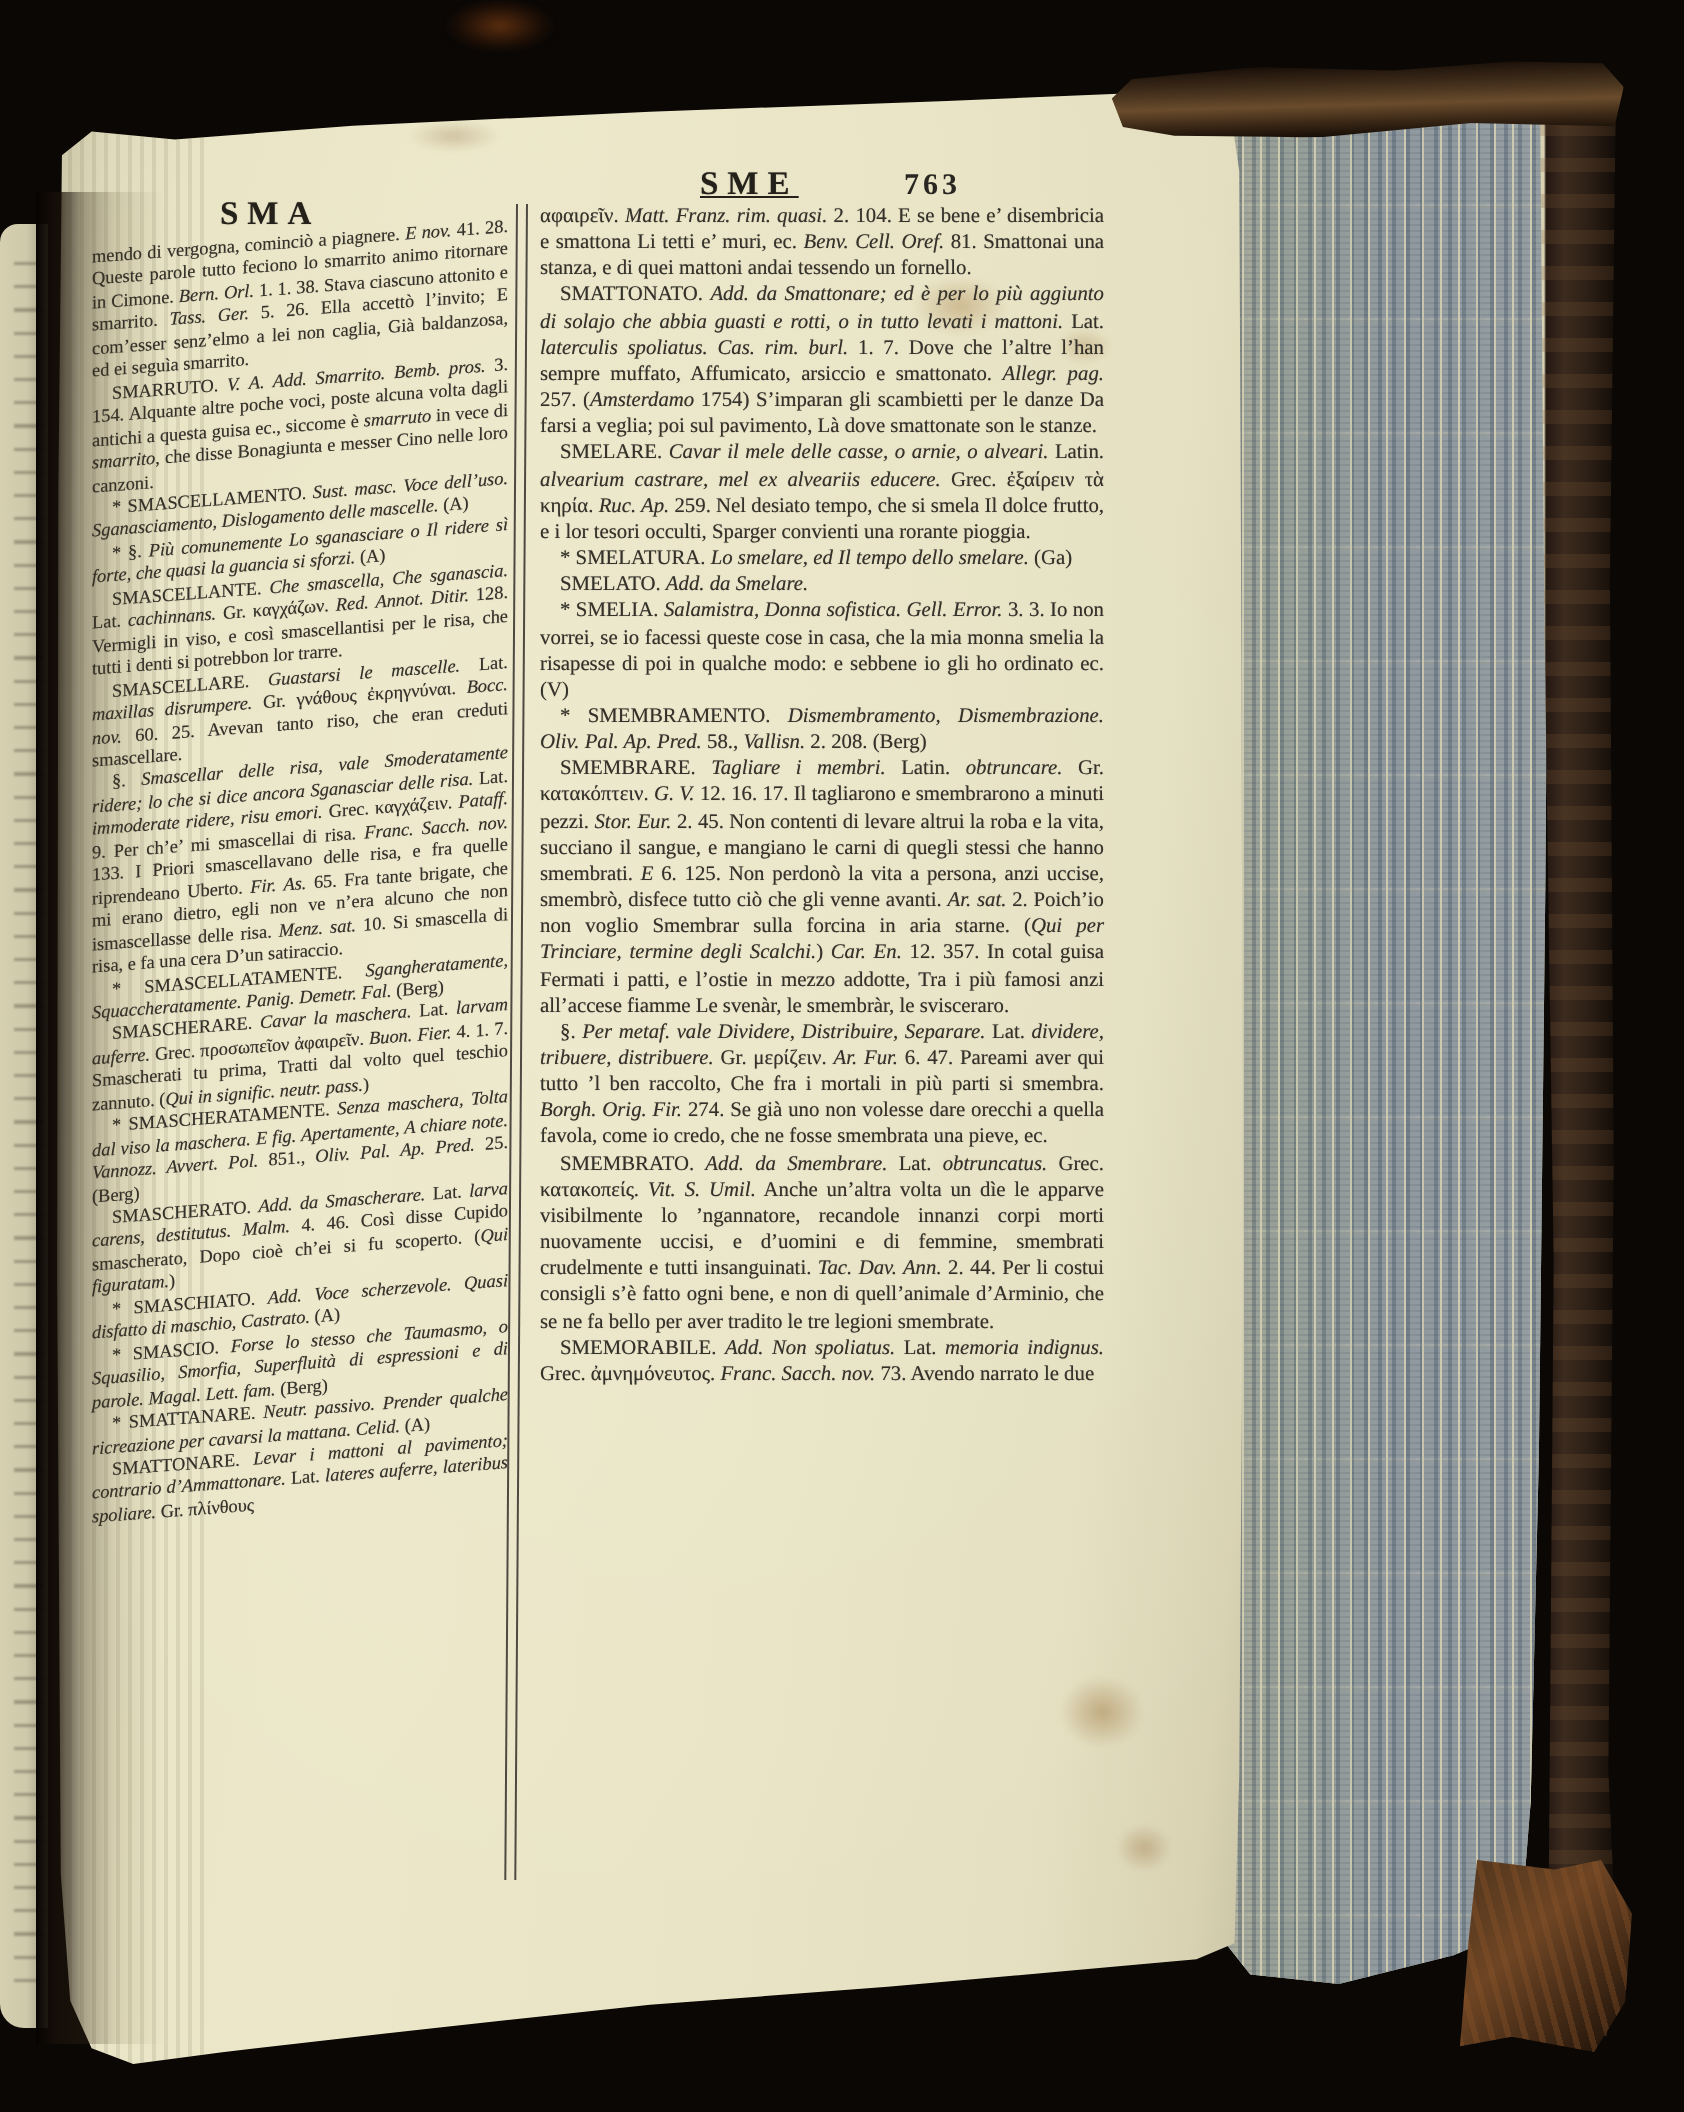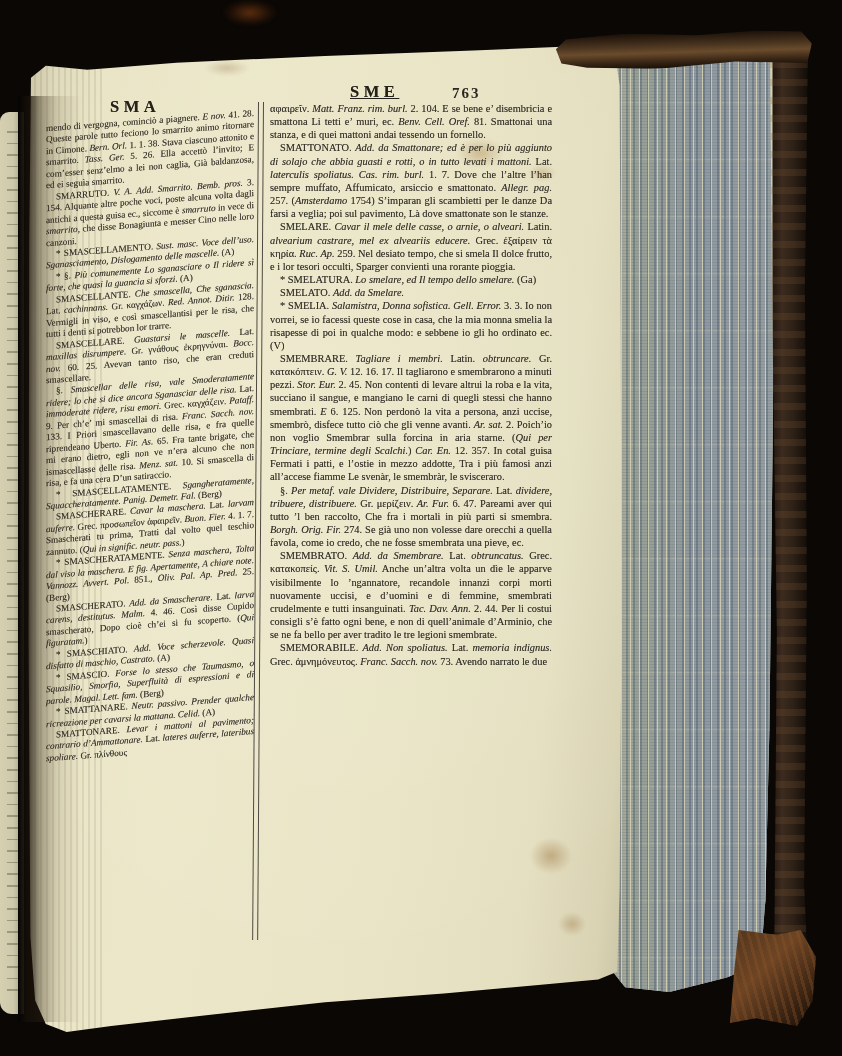--- a/index.html
+++ b/index.html
@@ -144,26 +144,27 @@
       <p>SMASCHERARE. <i>Cavar la maschera.</i> Lat. <i>larvam auferre.</i> Grec. προσωπεῖον ἀφαιρεῖν. <i>Buon. Fier.</i> 4. 1. 7. Smascherati tu prima, Tratti dal volto quel teschio zannuto. (<i>Qui in signific. neutr. pass.</i>)</p>
       <p>* SMASCHERATAMENTE. <i>Senza maschera, Tolta dal viso la maschera. E fig. Apertamente, A chiare note. Vannozz. Avvert. Pol.</i> 851., <i>Oliv. Pal. Ap. Pred.</i> 25. (Berg)</p>
       <p>SMASCHERATO. <i>Add. da Smascherare.</i> Lat. <i>larva carens, destitutus. Malm.</i> 4. 46. Così disse Cupido smascherato, Dopo cioè ch’ei si fu scoperto. (<i>Qui figuratam.</i>)</p>
       <p>* SMASCHIATO. <i>Add. Voce scherzevole. Quasi disfatto di maschio, Castrato.</i> (A)</p>
       <p>* SMASCIO. <i>Forse lo stesso che Taumasmo, o Squasilio, Smorfia, Superfluità di espressioni e di parole. Magal. Lett. fam.</i> (Berg)</p>
       <p>* SMATTANARE. <i>Neutr. passivo. Prender qualche ricreazione per cavarsi la mattana. Celid.</i> (A)</p>
       <p>SMATTONARE. <i>Levar i mattoni al pavimento; contrario d’Ammattonare.</i> Lat. <i>lateres auferre, lateribus spoliare.</i> Gr. πλίνθους</p>
     </div>
 
   <div class="col col-right">
-      <p class="flush">αφαιρεῖν. <i>Matt. Franz. rim. burl.</i> 2. 104. E se bene e’ disembricia e smattona Li tetti e’ muri, ec. <i>Benv. Cell. Oref.</i> 81. Smattonai una stanza, e di quei mattoni andai tessendo un fornello.</p>
+      <p class="flush">αφαιρεῖν. <i>Matt. Franz. rim. quasi.</i> 2. 104. E se bene e’ disembricia e smattona Li tetti e’ muri, ec. <i>Benv. Cell. Oref.</i> 81. Smattonai una stanza, e di quei mattoni andai tessendo un fornello.</p>
       <p>SMATTONATO. <i>Add. da Smattonare; ed è per lo più aggiunto di solajo che abbia guasti e rotti, o in tutto levati i mattoni.</i> Lat. <i>laterculis spoliatus. Cas. rim. burl.</i> 1. 7. Dove che l’altre l’han sempre muffato, Affumicato, arsiccio e smattonato. <i>Allegr. pag.</i> 257. (<i>Amsterdamo</i> 1754) S’imparan gli scambietti per le danze Da farsi a veglia; poi sul pavimento, Là dove smattonate son le stanze.</p>
       <p>SMELARE. <i>Cavar il mele delle casse, o arnie, o alveari.</i> Latin. <i>alvearium castrare, mel ex alveariis educere.</i> Grec. ἐξαίρειν τὰ κηρία. <i>Ruc. Ap.</i> 259. Nel desiato tempo, che si smela Il dolce frutto, e i lor tesori occulti, Sparger convienti una rorante pioggia.</p>
       <p>* SMELATURA. <i>Lo smelare, ed Il tempo dello smelare.</i> (Ga)</p>
       <p>SMELATO. <i>Add. da Smelare.</i></p>
       <p>* SMELIA. <i>Salamistra, Donna sofistica. Gell. Error.</i> 3. 3. Io non vorrei, se io facessi queste cose in casa, che la mia monna smelia la risapesse di poi in qualche modo: e sebbene io gli ho ordinato ec. (V)</p>
+      <p>* SMEMBRAMENTO. <i>Dismembramento, Dismembrazione. Oliv. Pal. Ap. Pred.</i> 58., <i>Vallisn.</i> 2. 208. (Berg)</p>
       <p>SMEMBRARE. <i>Tagliare i membri.</i> Latin. <i>obtruncare.</i> Gr. κατακόπτειν. <i>G. V.</i> 12. 16. 17. Il tagliarono e smembrarono a minuti pezzi. <i>Stor. Eur.</i> 2. 45. Non contenti di levare altrui la roba e la vita, succiano il sangue, e mangiano le carni di quegli stessi che hanno smembrati. <i>E</i> 6. 125. Non perdonò la vita a persona, anzi uccise, smembrò, disfece tutto ciò che gli venne avanti. <i>Ar. sat.</i> 2. Poich’io non voglio Smembrar sulla forcina in aria starne. (<i>Qui per Trinciare, termine degli Scalchi.</i>) <i>Car. En.</i> 12. 357. In cotal guisa Fermati i patti, e l’ostie in mezzo addotte, Tra i più famosi anzi all’accese fiamme Le svenàr, le smembràr, le svisceraro.</p>
       <p>§. <i>Per metaf. vale Dividere, Distribuire, Separare.</i> Lat. <i>dividere, tribuere, distribuere.</i> Gr. μερίζειν. <i>Ar. Fur.</i> 6. 47. Pareami aver qui tutto ’l ben raccolto, Che fra i mortali in più parti si smembra. <i>Borgh. Orig. Fir.</i> 274. Se già uno non volesse dare orecchi a quella favola, come io credo, che ne fosse smembrata una pieve, ec.</p>
       <p>SMEMBRATO. <i>Add. da Smembrare.</i> Lat. <i>obtruncatus.</i> Grec. κατακοπείς. <i>Vit. S. Umil.</i> Anche un’altra volta un dìe le apparve visibilmente lo ’ngannatore, recandole innanzi corpi morti nuovamente uccisi, e d’uomini e di femmine, smembrati crudelmente e tutti insanguinati. <i>Tac. Dav. Ann.</i> 2. 44. Per li costui consigli s’è fatto ogni bene, e non di quell’animale d’Arminio, che se ne fa bello per aver tradito le tre legioni smembrate.</p>
       <p>SMEMORABILE. <i>Add. Non spoliatus.</i> Lat. <i>memoria indignus.</i> Grec. ἀμνημόνευτος. <i>Franc. Sacch. nov.</i> 73. Avendo narrato le due</p>
     </div>
 </div>
 
 <div class="gutter-shadow"></div>
 
 </body></html>

